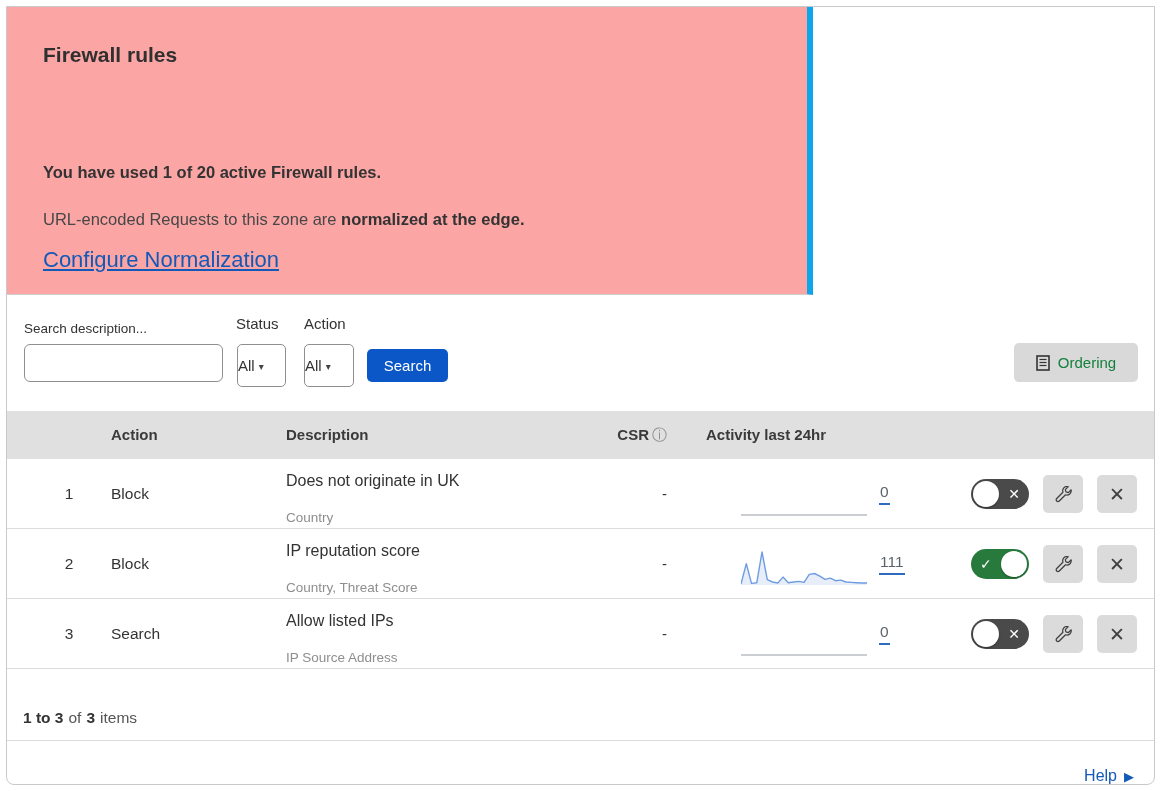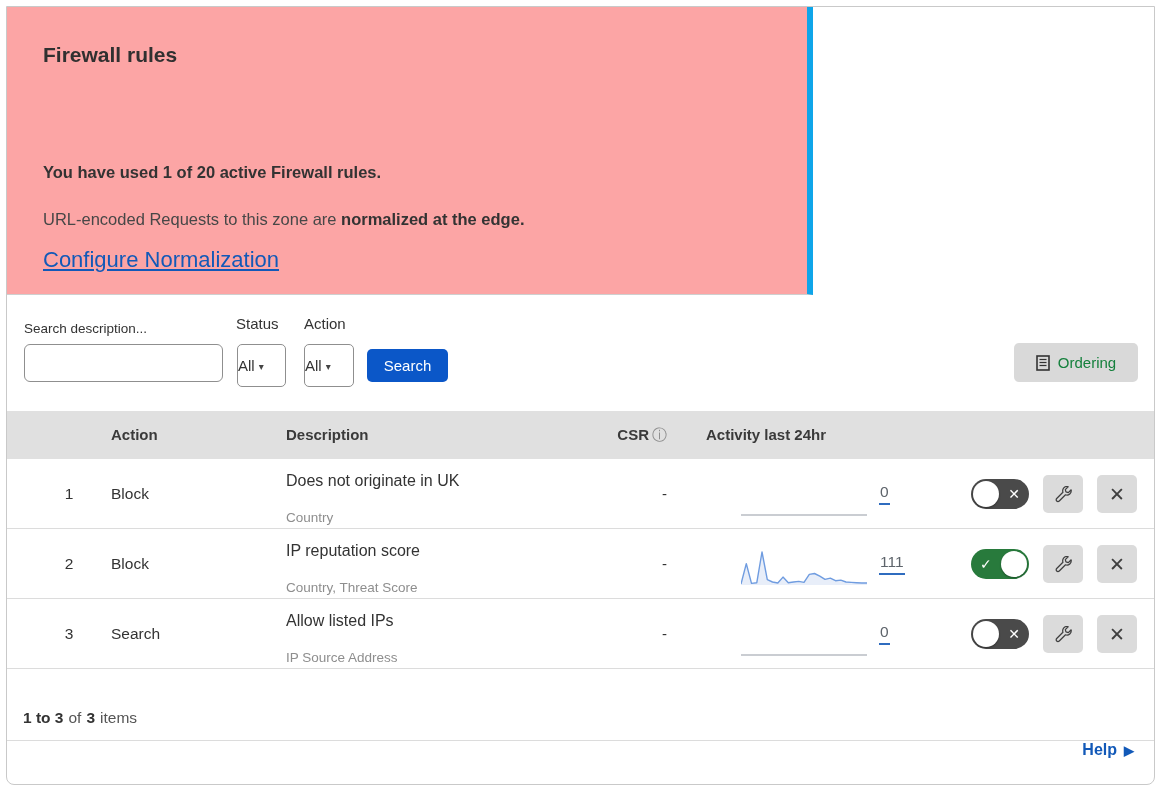--- a/index.html
+++ b/index.html
@@ -76,22 +76,22 @@
   .toggle[data-state="off"] .t-x { display:block; }
 
   .sq-btn { position:absolute; top:16px; width:40px; height:38px; background:#dbdbdb; border:none; border-radius:5px;
             cursor:pointer; display:flex; align-items:center; justify-content:center; color:#3f3f3f; }
   .b-wrench { left:1036px; } .b-del { left:1090px; font-size:19px; font-weight:300; font-family:inherit; }
 
   
   .pag { position:absolute; left:0; top:662px; width:100%; height:72px; border-bottom:1px solid #dcdcdc; }
   .pag-text { position:absolute; left:16px; top:40px; font-size:15.5px; display:flex; gap:5px; }
   .pg-b { font-weight:700; color:#333; } .pg-n { color:#555; }
-  .helpbar { position:absolute; left:0; top:734px; width:100%; height:44px; display:flex; align-items:flex-start;
-             justify-content:flex-end; padding-right:20px;font-weight:bold; }
+  .helpbar { position:absolute; left:0; top:734px; width:100%; height:44px; display:flex; align-items:flex-end;
+             justify-content:flex-end; padding-right:20px; }
   .help-link { color:#1259b8; font-size:16px; cursor:pointer; display:flex; align-items:center; gap:7px; }
   .help-arrow { font-size:13px; }
 </style>
 </head>
 <body>
 
 <div class="card">
 
   <div class="hdr-left">
     <div class="page-title">Firewall rules</div>

